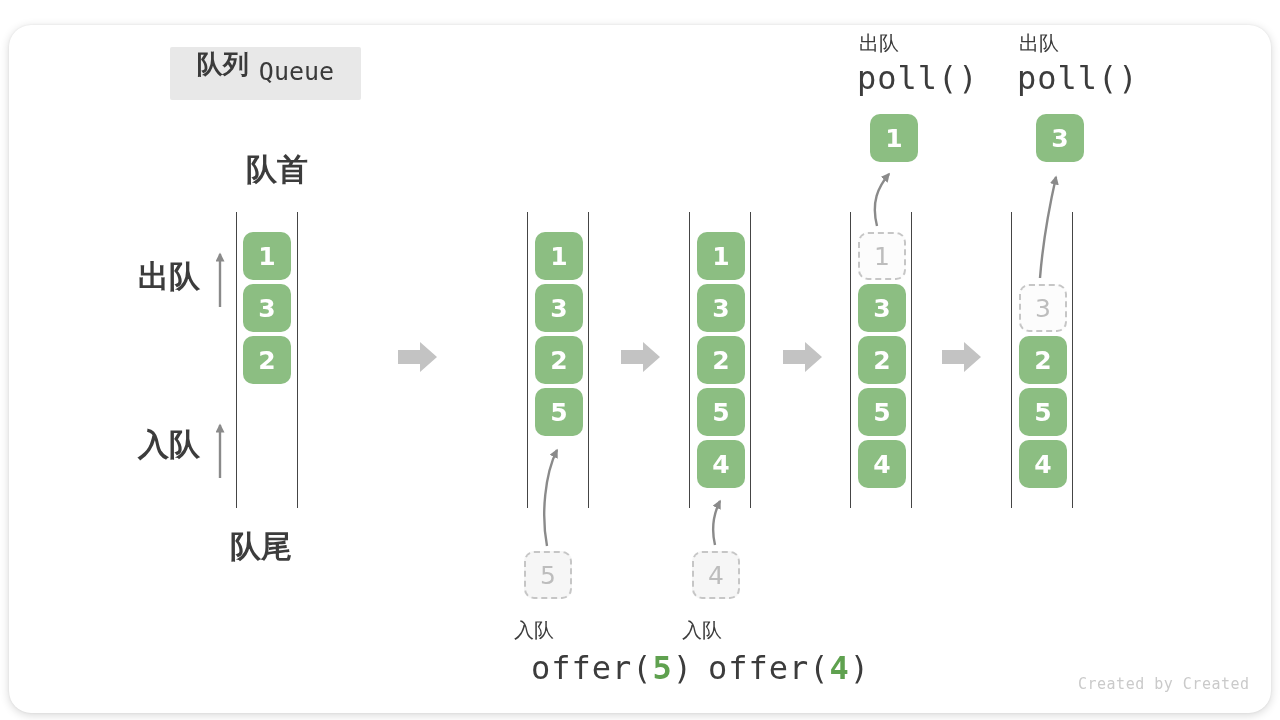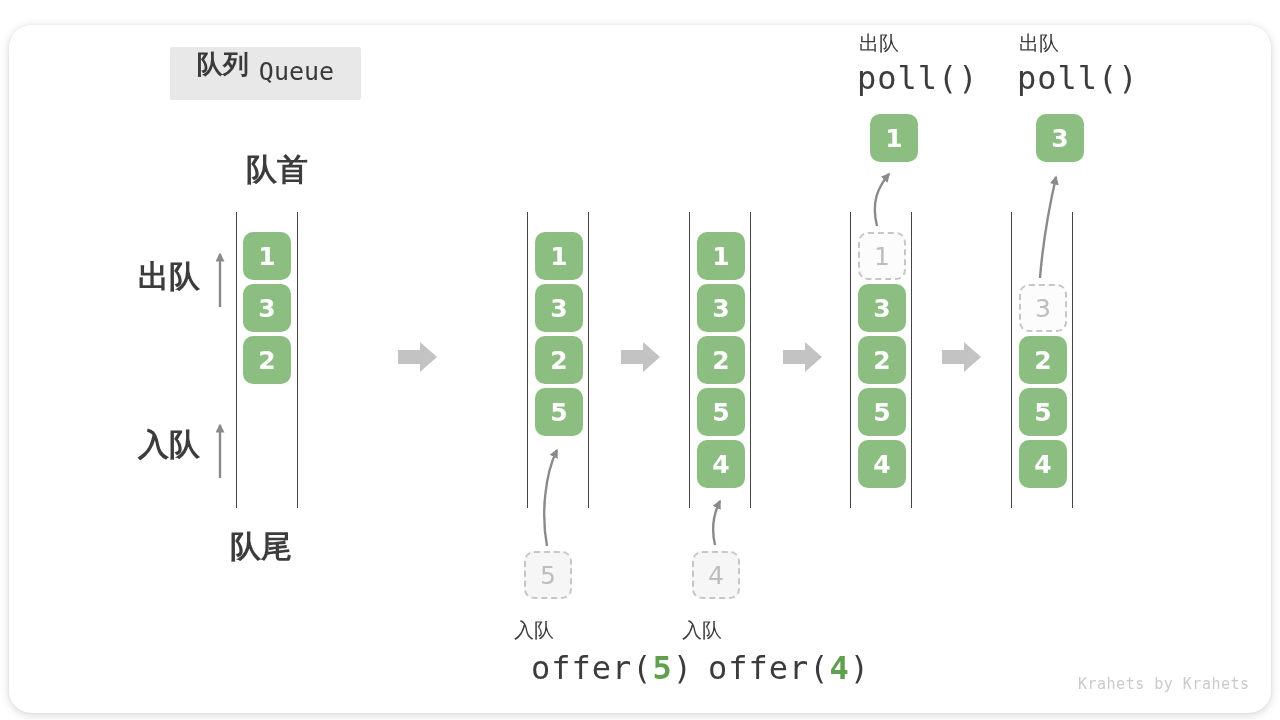--- a/index.html
+++ b/index.html
@@ -148,15 +148,15 @@
 
   <div class="op-zh" style="left:682px;top:618px;">入队</div>
   <div class="op-code" style="left:679px;top:654px;margin-left:29px;"><span>offer(</span><span class="arg">4</span><span>)</span></div>
 
   <div class="op-zh" style="left:859px;top:31px;">出队</div>
   <div class="op-code" style="left:857px;top:64px;">poll()</div>
 
   <div class="op-zh" style="left:1019px;top:31px;">出队</div>
   <div class="op-code" style="left:1017px;top:64px;">poll()</div>
 
-  <div class="watermark">Krahets by Krahets</div>
+  <div class="watermark">Created by Created</div>
 
 </div>
 
 </body></html>

